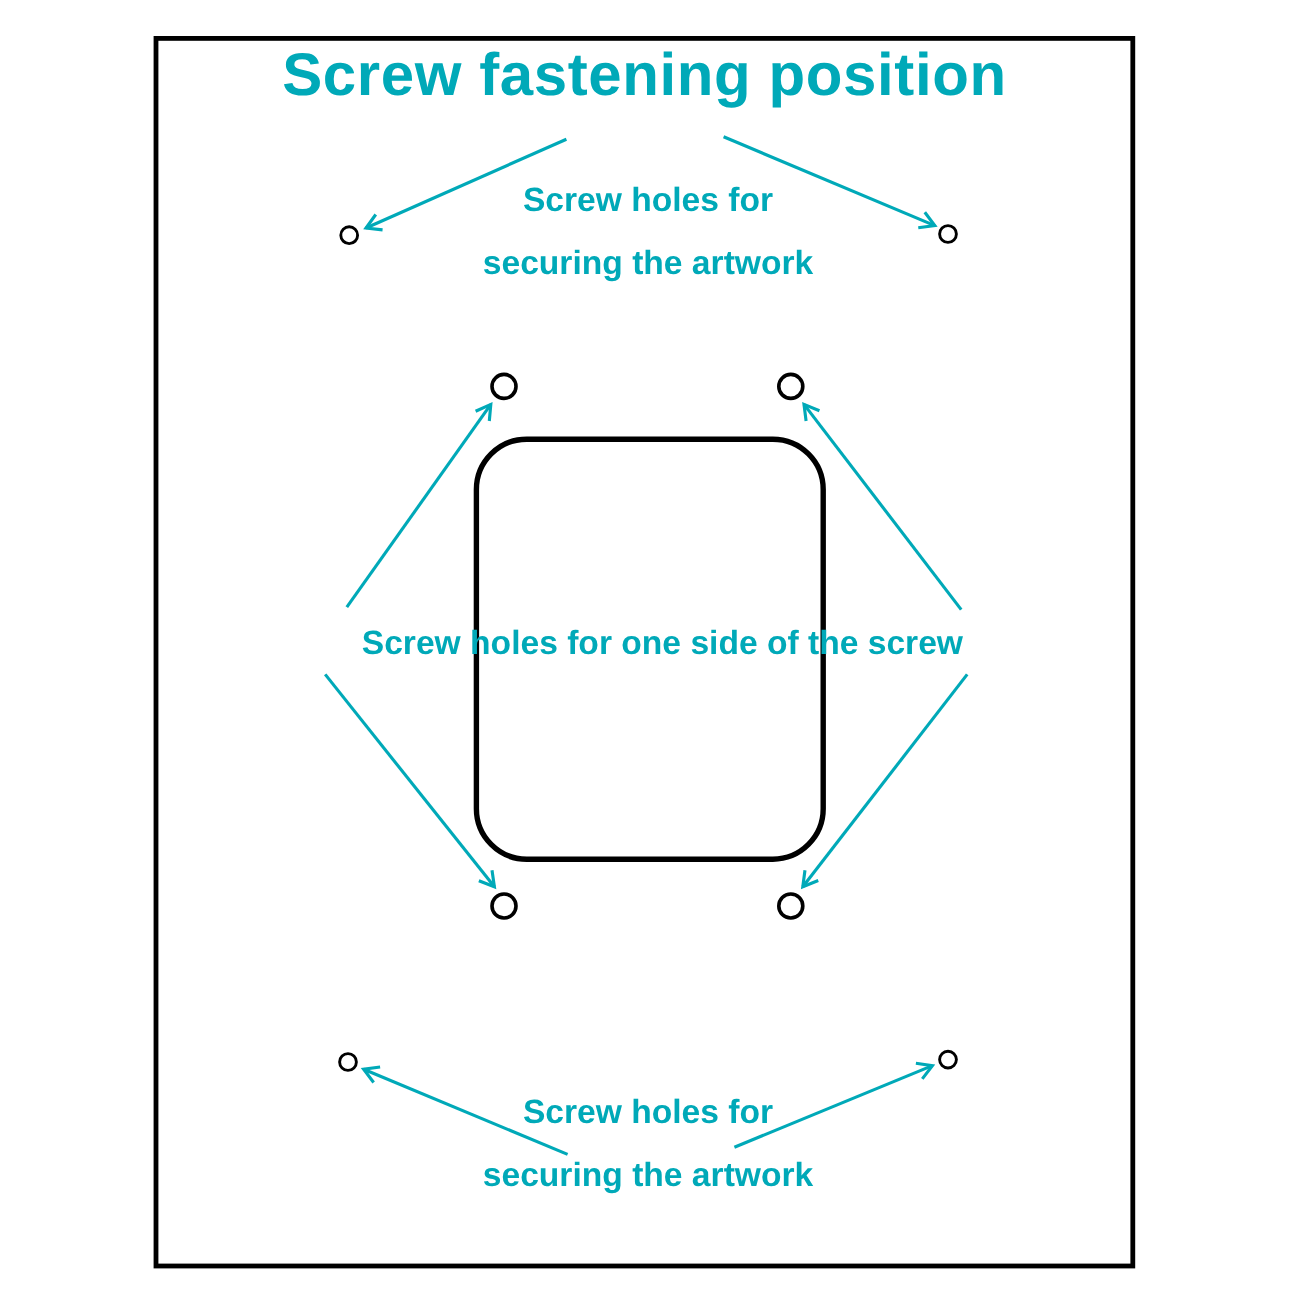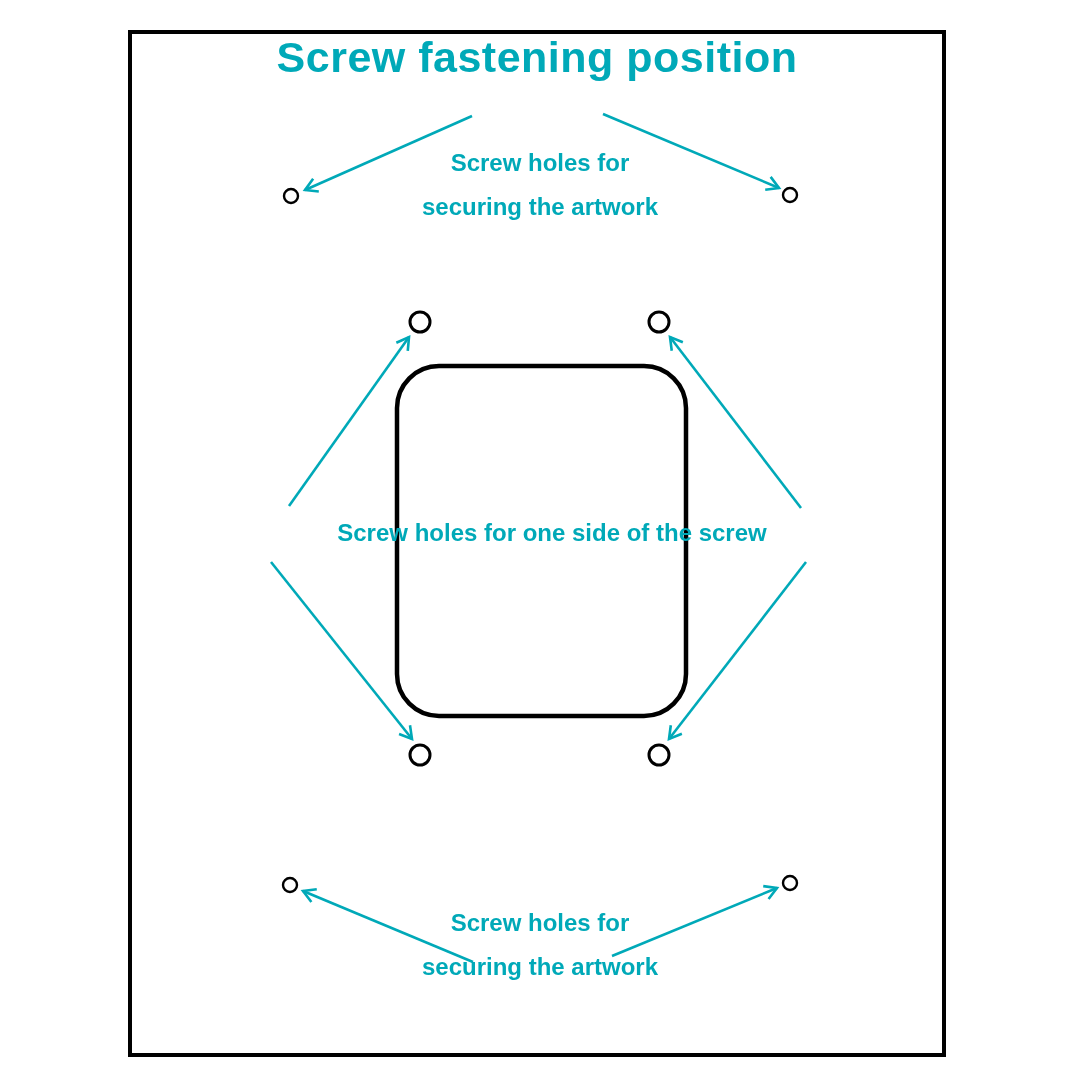--- a/index.html
+++ b/index.html
@@ -26,33 +26,33 @@
     top: 0;
     width: 1080px;
     height: 1080px;
   }
   .title {
     position: absolute;
     left: 128px;
     top: 33px;
     width: 818px;
     text-align: center;
-    font-size: 43px;
+    font-size: 50px;
     font-weight: 700;
     letter-spacing: 0.5px;
     color: var(--accent, #00a9b8);
   }
   .label {
     position: absolute;
     left: 0;
     width: 1080px;
     text-align: center;
     color: var(--accent, #00a9b8);
     font-weight: 700;
-    font-size: 24px;
+    font-size: 28px;
   }
   .label .line { line-height: 1.85; }
   .top-label { top: 141px; }
   .middle-label { top: 519px; line-height: 1.2; margin-left: 12px; }
   .bottom-label { top: 901px; }
   .arrow { stroke: var(--accent, #00a9b8); stroke-width: 2.6; fill: none; }
   .arrowhead { stroke: var(--accent, #00a9b8); stroke-width: 2.6; fill: none; }
   .hole { stroke: var(--outline, #000000); fill: #ffffff; }
   .hole.small { stroke-width: 2.4; }
   .hole.large { stroke-width: 3; }

